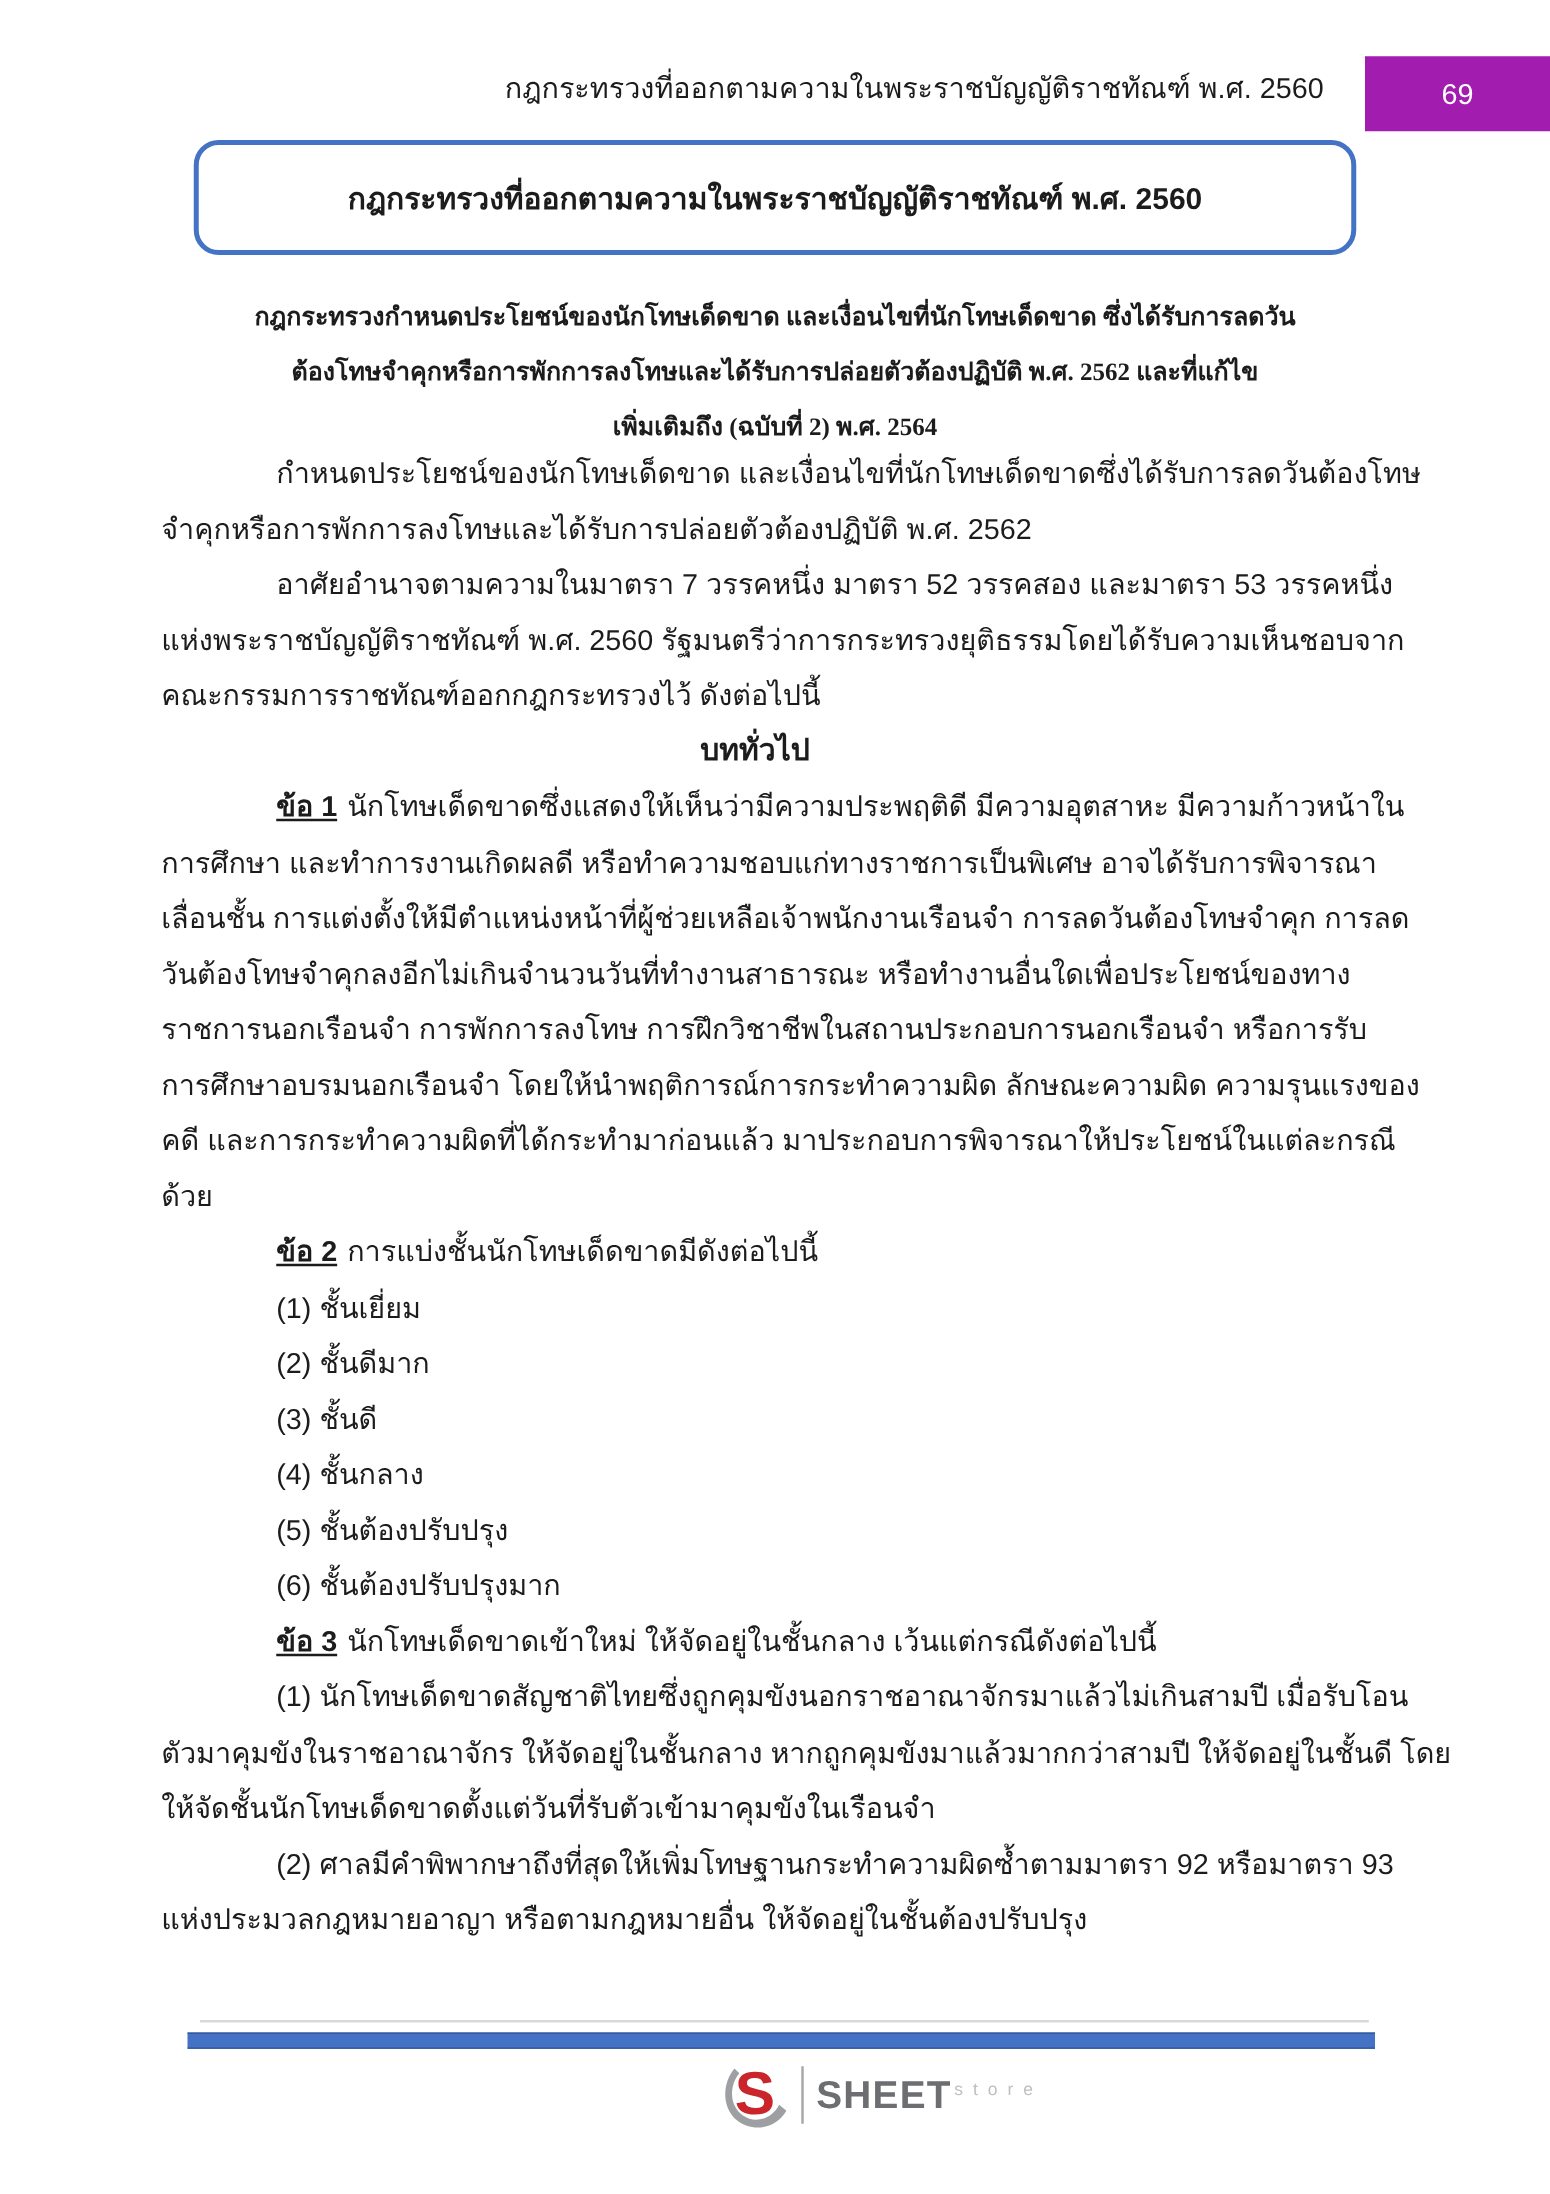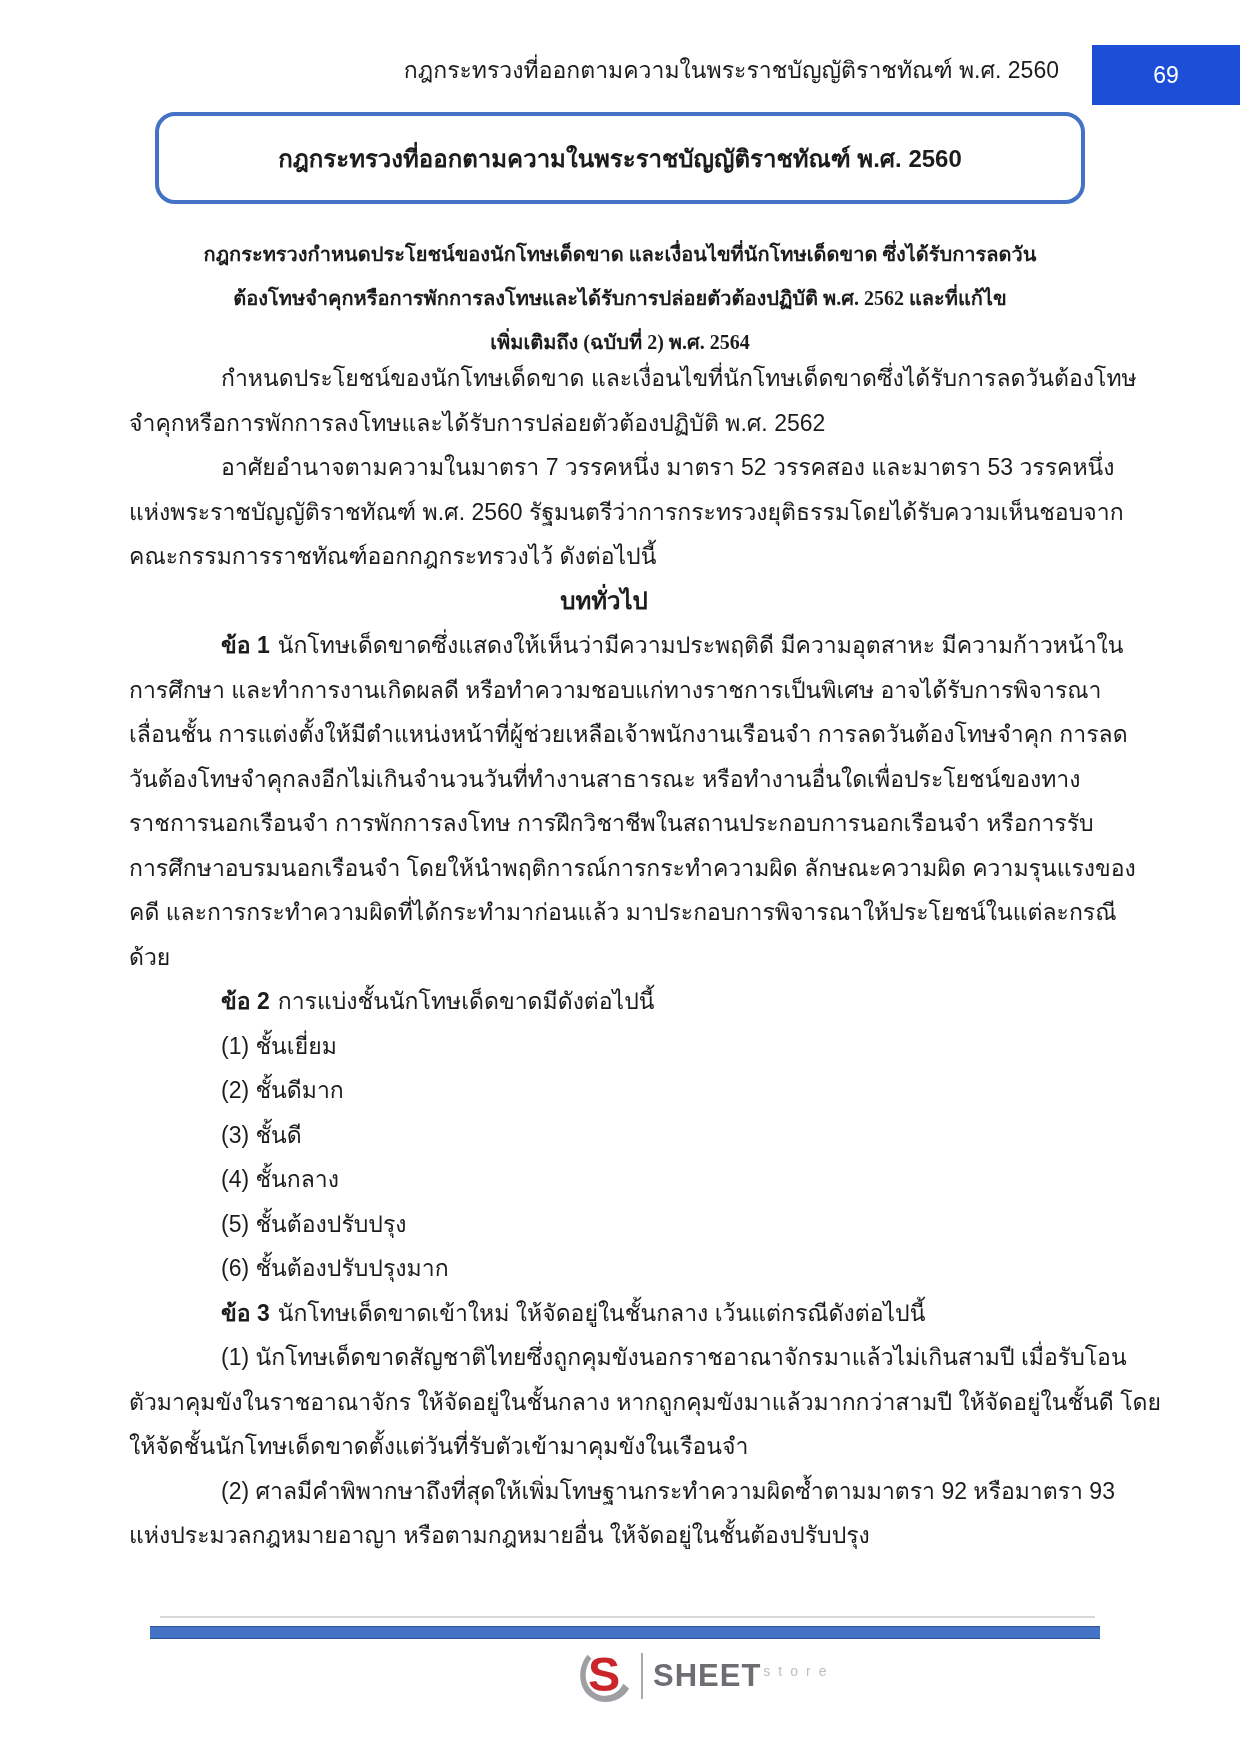--- a/index.html
+++ b/index.html
@@ -25,21 +25,21 @@
     font-size: 23px;
     white-space: nowrap;
     color: #1c1c1c;
   }
   .page-badge {
     position: absolute;
     top: 45px;
     left: 1092px;
     width: 148px;
     height: 60px;
-    background: #1d4ed8;
+    background: #a21caf;
     color: #ffffff;
     font-size: 23px;
     display: flex;
     align-items: center;
     justify-content: center;
   }
   
   .title-box {
     position: absolute;
     top: 112px;
@@ -90,21 +90,21 @@
     white-space: nowrap;
   }
   .line-indent { padding-left: 92px; }
   .line-flush { padding-left: 0; }
   .line-center-bold {
     padding-left: 0;
     text-align: center;
     font-weight: bold;
     font-size: 24px;
   }
-  .lead { font-weight: bold; }
+  .lead { font-weight: bold; text-decoration: underline; }
   .lead:not(:empty) { margin-right: 8px; }
   
   .footer-thin-line {
     position: absolute;
     top: 1616px;
     left: 160px;
     width: 935px;
     height: 2px;
     background: #d8d8d8;
   }

